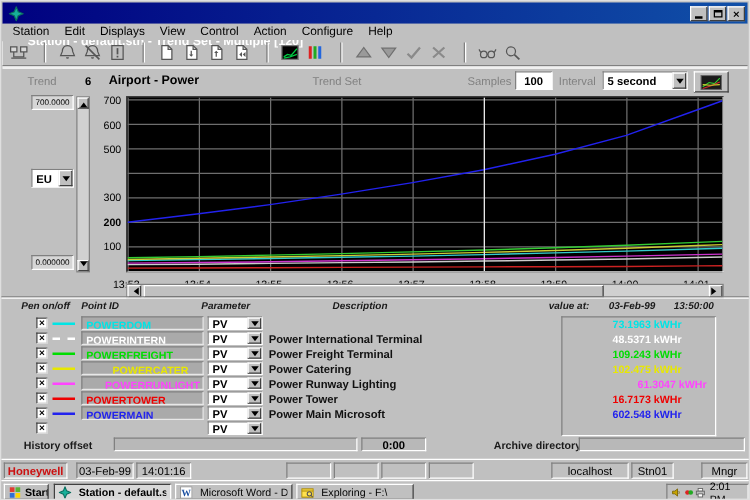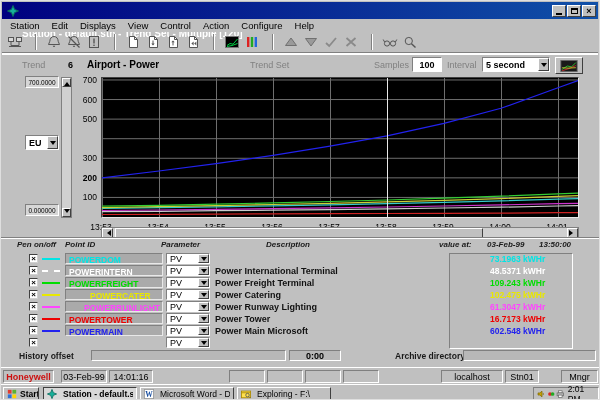--- a/index.html
+++ b/index.html
@@ -27,21 +27,21 @@
   .tb-group{display:flex;align-items:center;margin-right:9px;}
   .tb-sep{width:1px;height:16px;background:#808080;box-shadow:1px 0 0 #fff;margin-right:9px;}
   .tb-btn{width:18px;height:17px;margin-right:2px;display:flex;align-items:center;justify-content:center;}
   .tb-btn svg{width:16px;height:14px;display:block;}
   
   .trendhdr{position:absolute;left:1px;top:53px;right:1px;height:21px;border-top:1px solid #fff;}
   .lbl{position:absolute;top:5px;color:#808080;font-size:9px;}
   .blk{color:#000;}
   .combo{position:absolute;background:#fff;border:1px solid;border-color:#808080 #fff #fff #808080;
          display:flex;align-items:center;font-size:9px;}
-  .combo .cv{flex:1;padding:0 3px;white-space:nowrap;overflow:hidden;}
+  .combo .cv{flex:1;padding:0 3px;white-space:nowrap;overflow:hidden;font-weight:bold;}
   .combo .cb{width:11px;align-self:stretch;border:1px solid;border-color:#fff #404040 #404040 #fff;background:#c0c0c0;
              display:flex;align-items:center;justify-content:center;}
   .tri-dn{width:0;height:0;border:3px solid transparent;border-top:4px solid #000;margin-top:3px;}
   .tri-up-s{width:0;height:0;border:3px solid transparent;border-bottom:4px solid #000;margin-bottom:3px;}
   .tri-l{width:0;height:0;border:3px solid transparent;border-right:4px solid #000;margin-right:3px;}
   .tri-r{width:0;height:0;border:3px solid transparent;border-left:4px solid #000;margin-left:3px;}
   .valbox{position:absolute;background:#fff;border:1px solid;border-color:#808080 #fff #fff #808080;
           font-size:9px;display:flex;align-items:center;justify-content:center;font-weight:bold;}
   
   .chartsec{position:absolute;left:0;top:74px;width:600px;height:166px;}
@@ -463,21 +463,21 @@
         <span class="chk">×</span>
         <span class="pen-line" style="border-top: 2px solid rgb(255, 68, 255);"></span>
         <span class="pid" style="color: rgb(255, 68, 255); padding-left: 18px;">POWERRUNLIGHT</span>
         <div class="combo param">
           <span class="cv">PV</span>
           <span class="cb">
             <span class="tri-dn" style="margin-top: 3px;"></span>
           </span>
         </div>
         <span class="desc">Power Runway Lighting</span>
-        <span class="val" style="color: rgb(255, 68, 255);">61.3047 kWHr</span>
+        <span class="val" style="color: rgb(255, 68, 255); margin-left: 20px;">61.3047 kWHr</span>
       </div>
       <div class="lg-row" style="top: 60px;">
         <span class="chk">×</span>
         <span class="pen-line" style="border-top: 2px solid rgb(238, 0, 0);"></span>
         <span class="pid" style="color: rgb(238, 0, 0);">POWERTOWER</span>
         <div class="combo param">
           <span class="cv">PV</span>
           <span class="cb">
             <span class="tri-dn" style="margin-top: 3px;"></span>
           </span>

